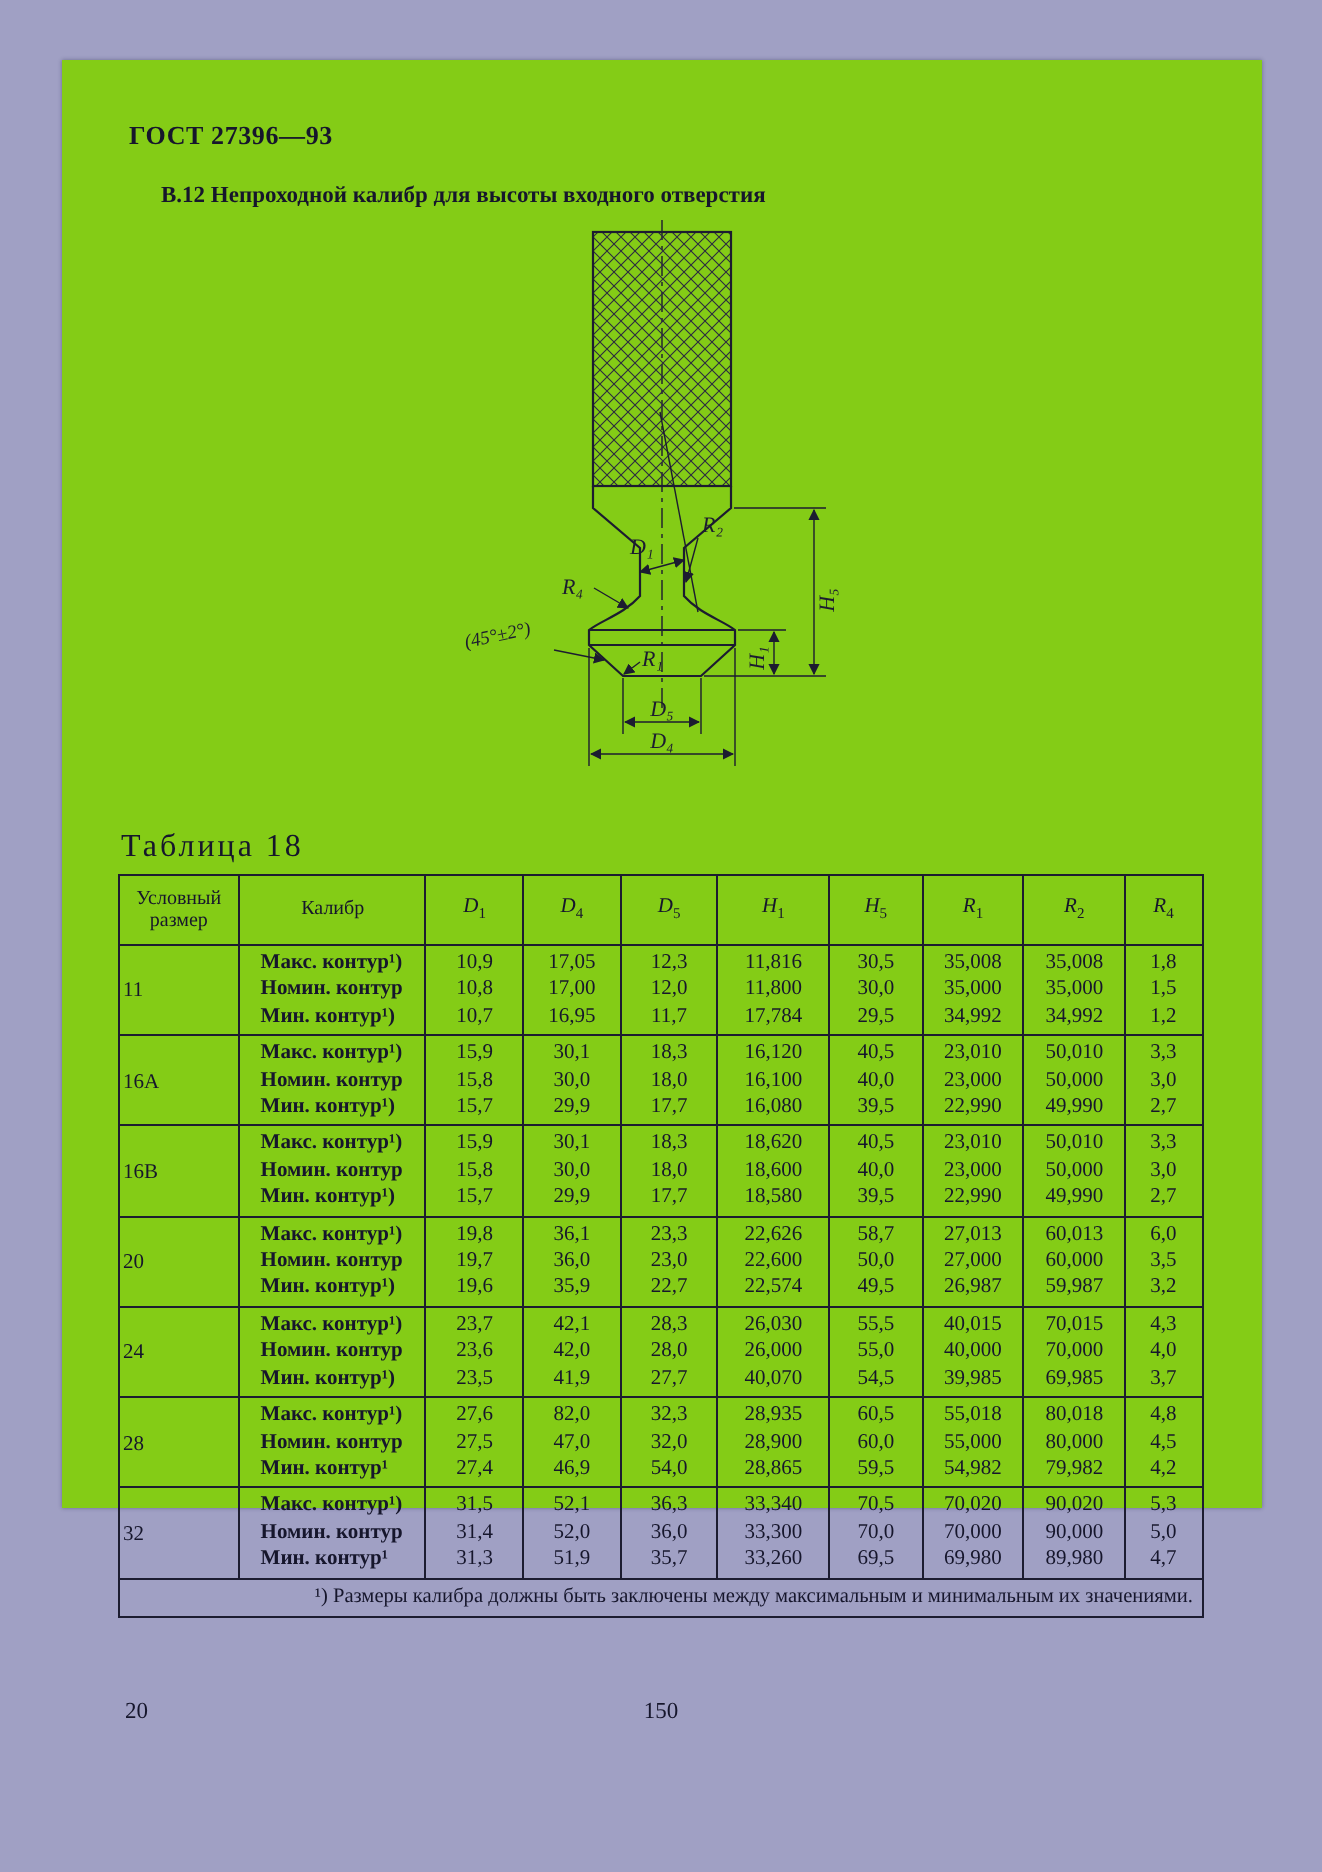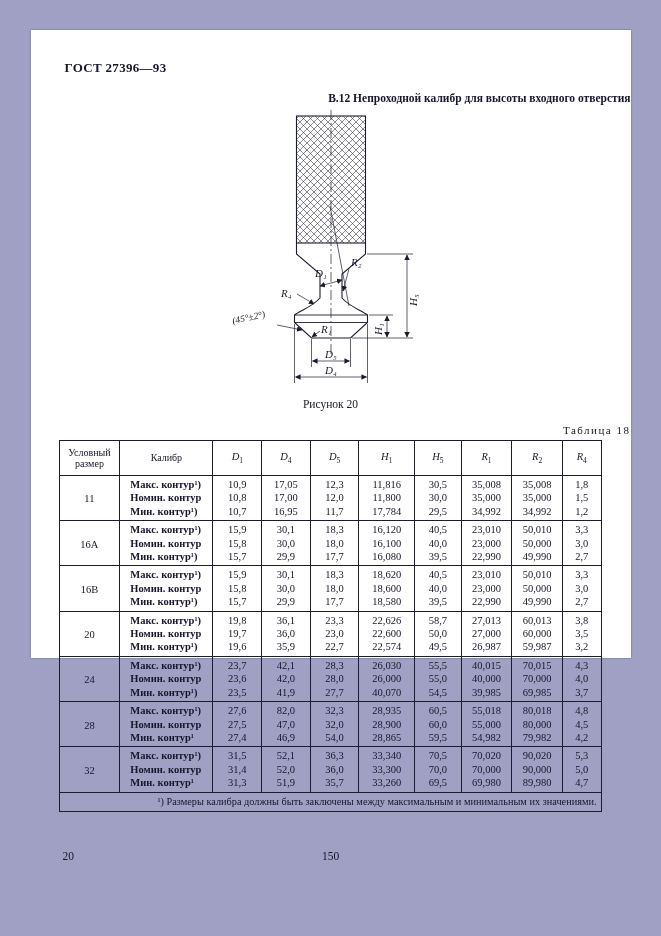--- a/index.html
+++ b/index.html
@@ -4,37 +4,37 @@
 <style>
   html,body{margin:0;padding:0;}
   body{
     width:661px;height:936px;
     background:#a0a0c4;
     font-family:"Liberation Serif", serif;
     color:#16162c;
     overflow:hidden;
   }
   .page{
-    width:600px;height:628px;
+    width:600px;height:724px;
     margin:30px auto 0 auto;
-    background:#ffffff;
+    background:#84cc16;
     box-shadow:0 0 2px rgba(40,40,80,.45);
     position:relative;
   }
   .doc-number{
     padding:30px 0 0 34px;
     font-weight:bold;font-size:13px;letter-spacing:.3px;
   }
   .section-title{
     margin:16px 0 0 50px;
-    font-weight:bold;font-size:11.5px;text-align:right;
+    font-weight:bold;font-size:11.5px;
   }
   .figure-wrap{margin-top:4px;text-align:center;}
   .figure-caption{text-align:center;font-size:11.5px;margin-top:-2px;}
-  .table-title{margin:14px 0 4px 30px;font-size:11px;letter-spacing:1.5px;text-align:right;}
+  .table-title{margin:14px 0 4px 30px;font-size:16px;letter-spacing:1.5px;}
   table.gost-table{
     margin-left:28px;
     border-collapse:collapse;
     table-layout:fixed;
     width:543px;
     font-size:10.5px;
     border:1.5px solid #1c1c30;
   }
   .gost-table th,.gost-table td{
     border-left:1px solid #1c1c30;
@@ -46,21 +46,21 @@
     font-weight:normal;font-size:10px;
     height:34px;text-align:center;vertical-align:middle;
     line-height:1.15;
   }
   .gost-table thead th i{font-style:italic;font-size:10.5px;}
   .gost-table thead th sub{font-size:7.5px;}
   .gost-table tbody td{
     text-align:center;line-height:13.4px;vertical-align:middle;
   }
   .gost-table tbody td.kalibr{text-align:left;padding-left:10px;font-weight:bold;}
-  .gost-table tbody td.size-cell{text-align:center;}
+  .gost-table tbody td.size-cell{text-align:left;}
   .gost-table tbody tr.group-start td{border-top:1px solid #1c1c30;}
   .gost-table tbody tr.group-pad-top td{padding-top:2px;}
   .gost-table tbody tr.group-pad-bot td{padding-bottom:2px;}
   .gost-table tfoot td{
     border-top:1px solid #1c1c30;
     text-align:right;padding:3px 4px 4px 14px;font-size:10.3px;
   }
   .page-footer{
     position:absolute;left:30px;right:30px;top:820px;
     font-size:11.5px;
@@ -129,21 +129,20 @@
       <text x="170" y="158">R₂</text>
       <text x="134" y="169">D₁</text>
       <text x="100" y="189">R₄</text>
       <text class="small" x="52" y="216" transform="rotate(-12 52 216)">(45°±2°)</text>
       <text x="140" y="225">R₁</text>
       <text x="236" y="192" transform="rotate(-90 236 192)" text-anchor="middle">H₅</text>
       <text x="201" y="221" transform="rotate(-90 201 221)" text-anchor="middle">H₁</text>
       <text x="150" y="250" text-anchor="middle">D₅</text>
       <text x="150" y="266" text-anchor="middle">D₄</text>
     </svg>
-    <div class="figure-caption">Рисунок 20</div>
   </div>
 
   <div class="table-title">Таблица 18</div>
 
   <table class="gost-table">
     <colgroup>
       <col style="width:60px">
         <col style="width:92px">
       <col style="width:48px">
         <col style="width:48px">
@@ -274,21 +273,21 @@
         <tr class="group-start group-pad-top">
           <td rowspan="3" class="size-cell">20</td>
           <td class="kalibr">Макс. контур¹)</td>
           <td>19,8</td>
           <td>36,1</td>
           <td>23,3</td>
           <td>22,626</td>
           <td>58,7</td>
           <td>27,013</td>
           <td>60,013</td>
-          <td>3,8</td>
+          <td>6,0</td>
         </tr>
         <tr>
           <td class="kalibr">Номин. контур</td>
           <td>19,7</td>
           <td>36,0</td>
           <td>23,0</td>
           <td>22,600</td>
           <td>50,0</td>
           <td>27,000</td>
           <td>60,000</td>

